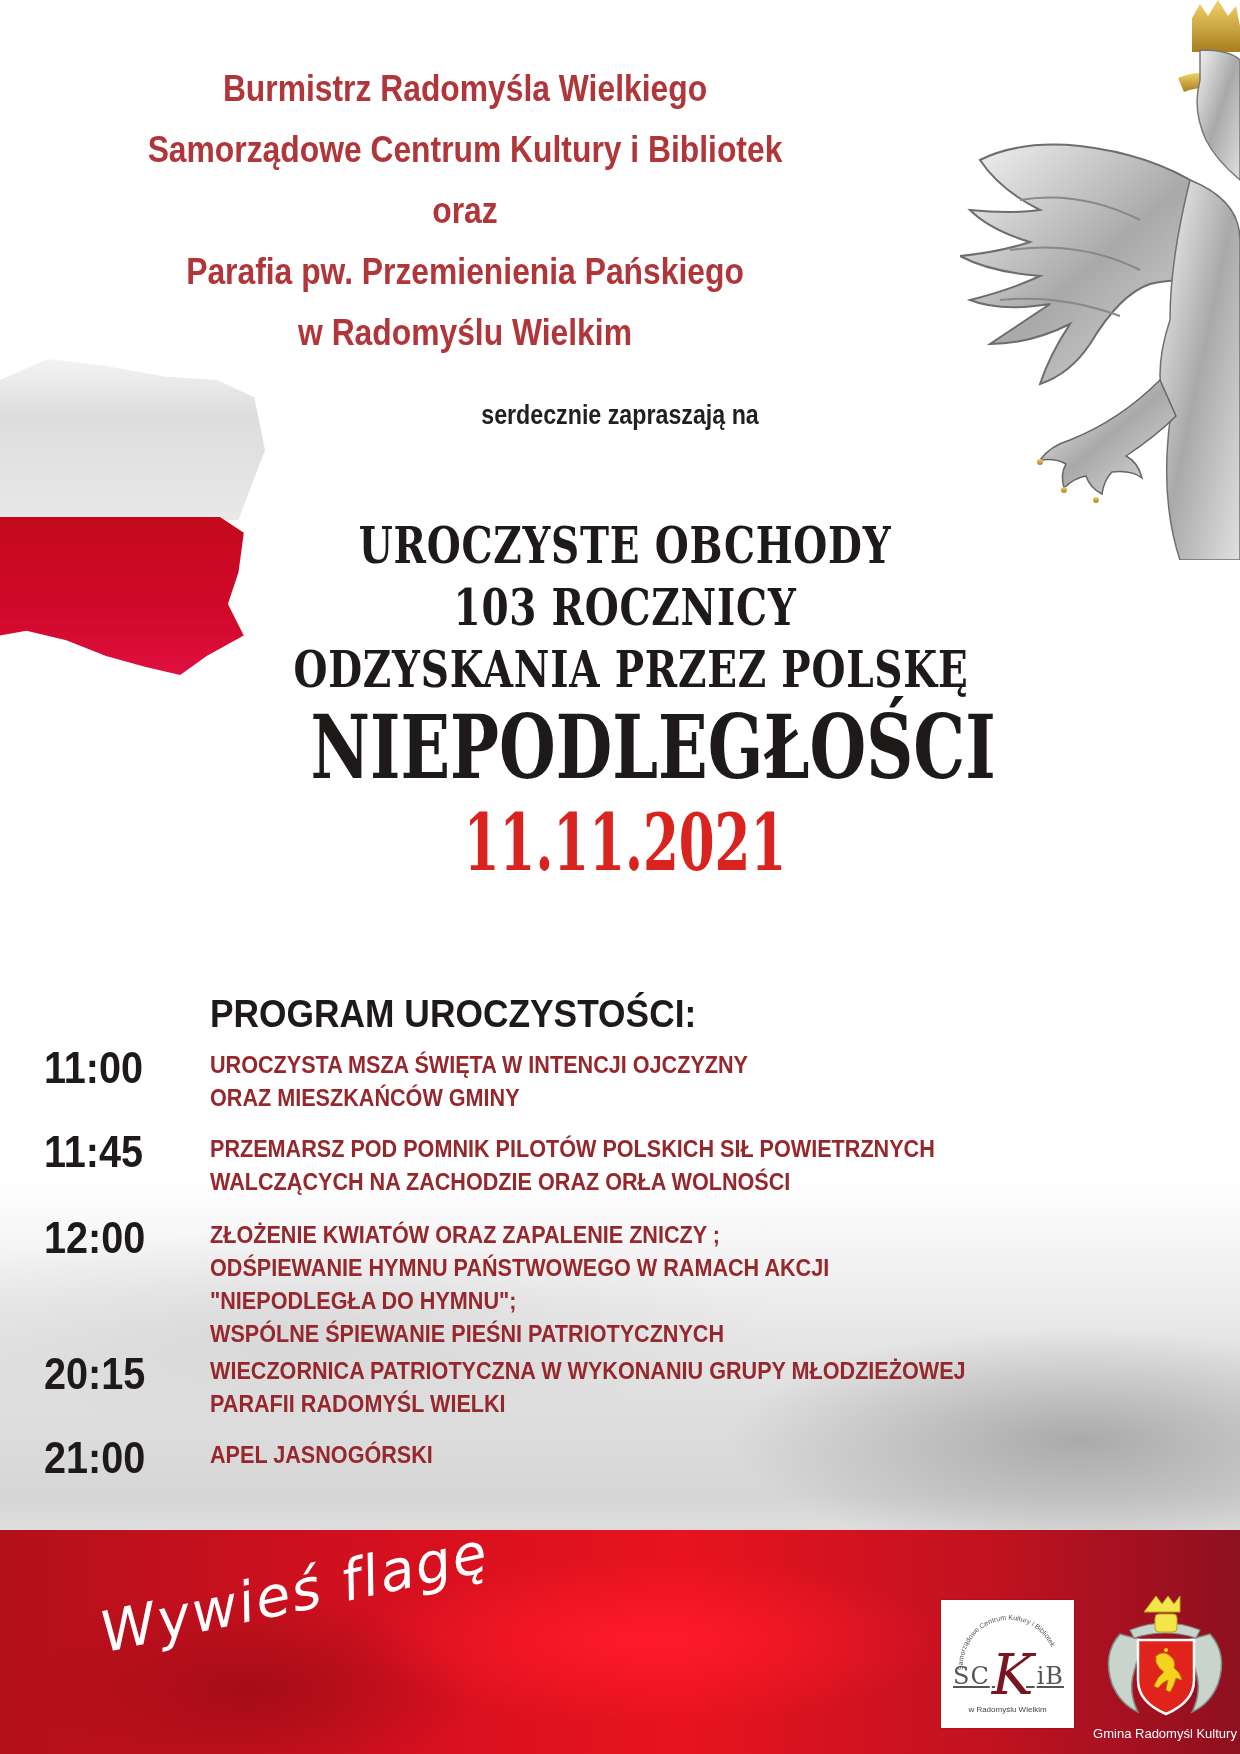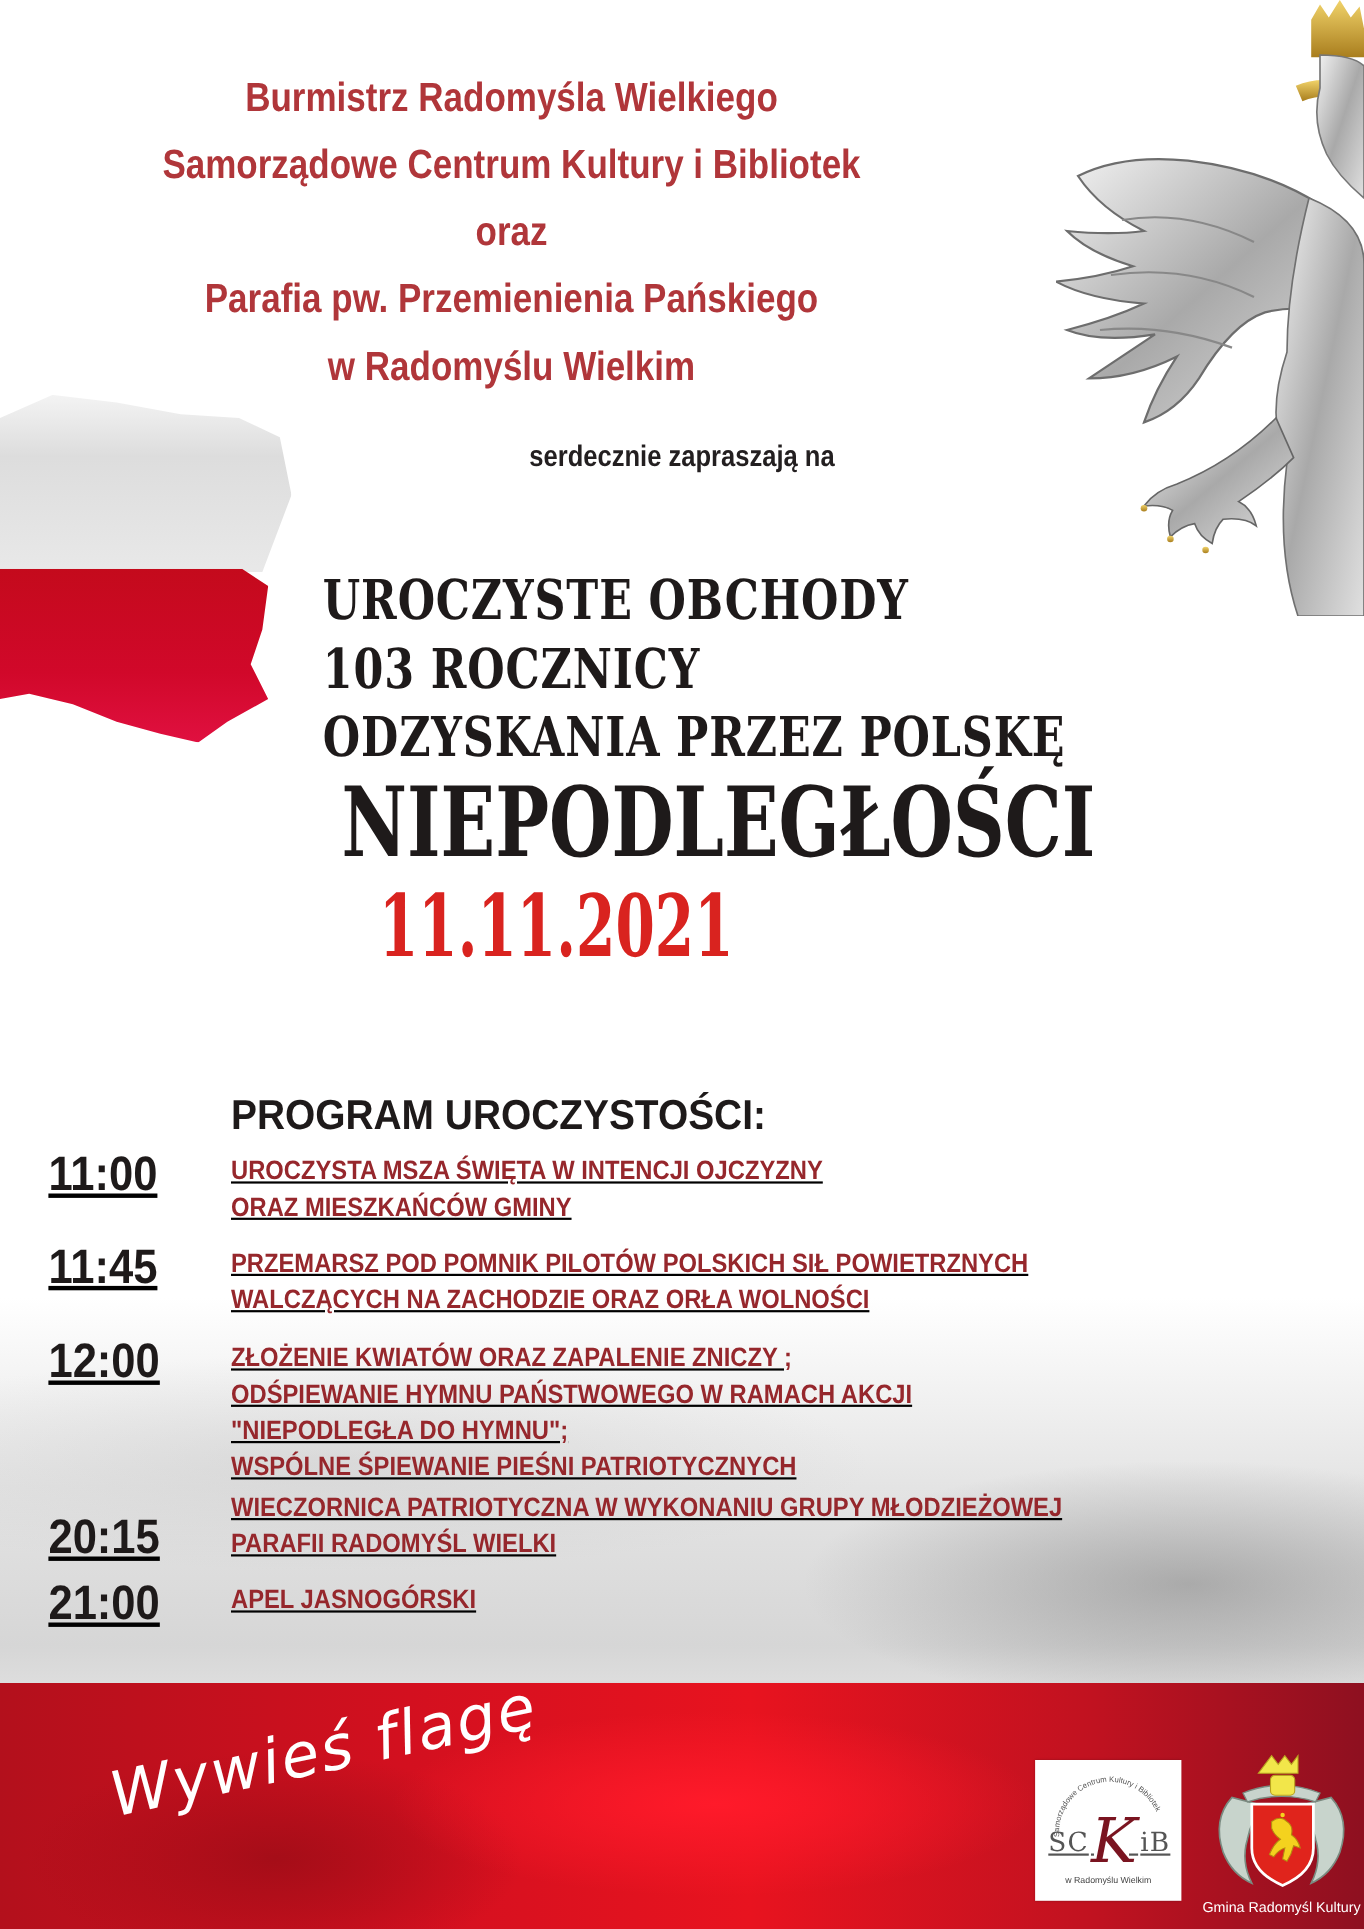--- a/index.html
+++ b/index.html
@@ -56,21 +56,21 @@
     }
     .organizers div { white-space: nowrap; }
     .invite {
       position: absolute; left: 420px; top: 400px; width: 400px; text-align: center;
       color: #231f20; font-weight: bold; font-size: 27px;
       transform: scaleX(0.86); transform-origin: center top;
     }
 
     
     .title-block {
-      position: absolute; left: 200px; top: 515px; width: 850px; text-align: left;
+      position: absolute; left: 200px; top: 515px; width: 850px; text-align: center;
       color: #1e1a1a; font-family: "DejaVu Serif", serif; font-weight: bold;
     }
     .title-line {
       font-size: 50px; line-height: 62px; white-space: nowrap;
       transform: scaleX(0.78); transform-origin: center;
       letter-spacing: 1px;
     }
     .title-big {
       font-size: 88px; line-height: 100px; white-space: nowrap;
       transform: scaleX(0.74); transform-origin: center;
@@ -81,37 +81,37 @@
       transform: scaleX(0.66); transform-origin: center;
     }
 
     
     .program-heading {
       position: absolute; left: 210px; top: 993px;
       color: #1e1a1a; font-weight: bold; font-size: 38px;
       white-space: nowrap; transform: scaleX(0.93); transform-origin: left top;
     }
     .program-list { position: absolute; left: 44px; top: 1048px; width: 1196px; }
-    .program-item { display: flex; align-items: flex-start; text-decoration: underline; }
+    .program-item { display: flex; align-items: flex-start; }
     .program-time {
       width: 165px; flex: 0 0 165px;
       color: #1e1a1a; font-weight: bold; font-size: 44px; line-height: 44px;
       transform: scaleX(0.9); transform-origin: left top; white-space: nowrap;
       margin-top: -2px;
     }
     .program-desc {
       color: #96272c; font-weight: bold; font-size: 24px; line-height: 33px;
       transform: scaleX(0.9); transform-origin: left top;
       margin-left: 1px;
     }
     .program-desc div { white-space: nowrap; }
     .item-0 { margin-bottom: 18px; }
     .item-1 { margin-bottom: 20px; }
     .item-2 { margin-bottom: 4px; }
-    .item-3 { margin-bottom: 18px; align-items: flex-end; }
+    .item-3 { margin-bottom: 18px; }
 
     
     .slogan {
       position: absolute; left: 108px; top: 1600px;
       color: #ffffff; font-family: "DejaVu Sans", sans-serif; font-weight: normal;
       font-size: 56px; font-style: italic; letter-spacing: 2px;
       transform: rotate(-12deg); transform-origin: left bottom; white-space: nowrap;
     }
     .logo-sckib {
       position: absolute; left: 941px; top: 1600px; width: 133px; height: 128px;

